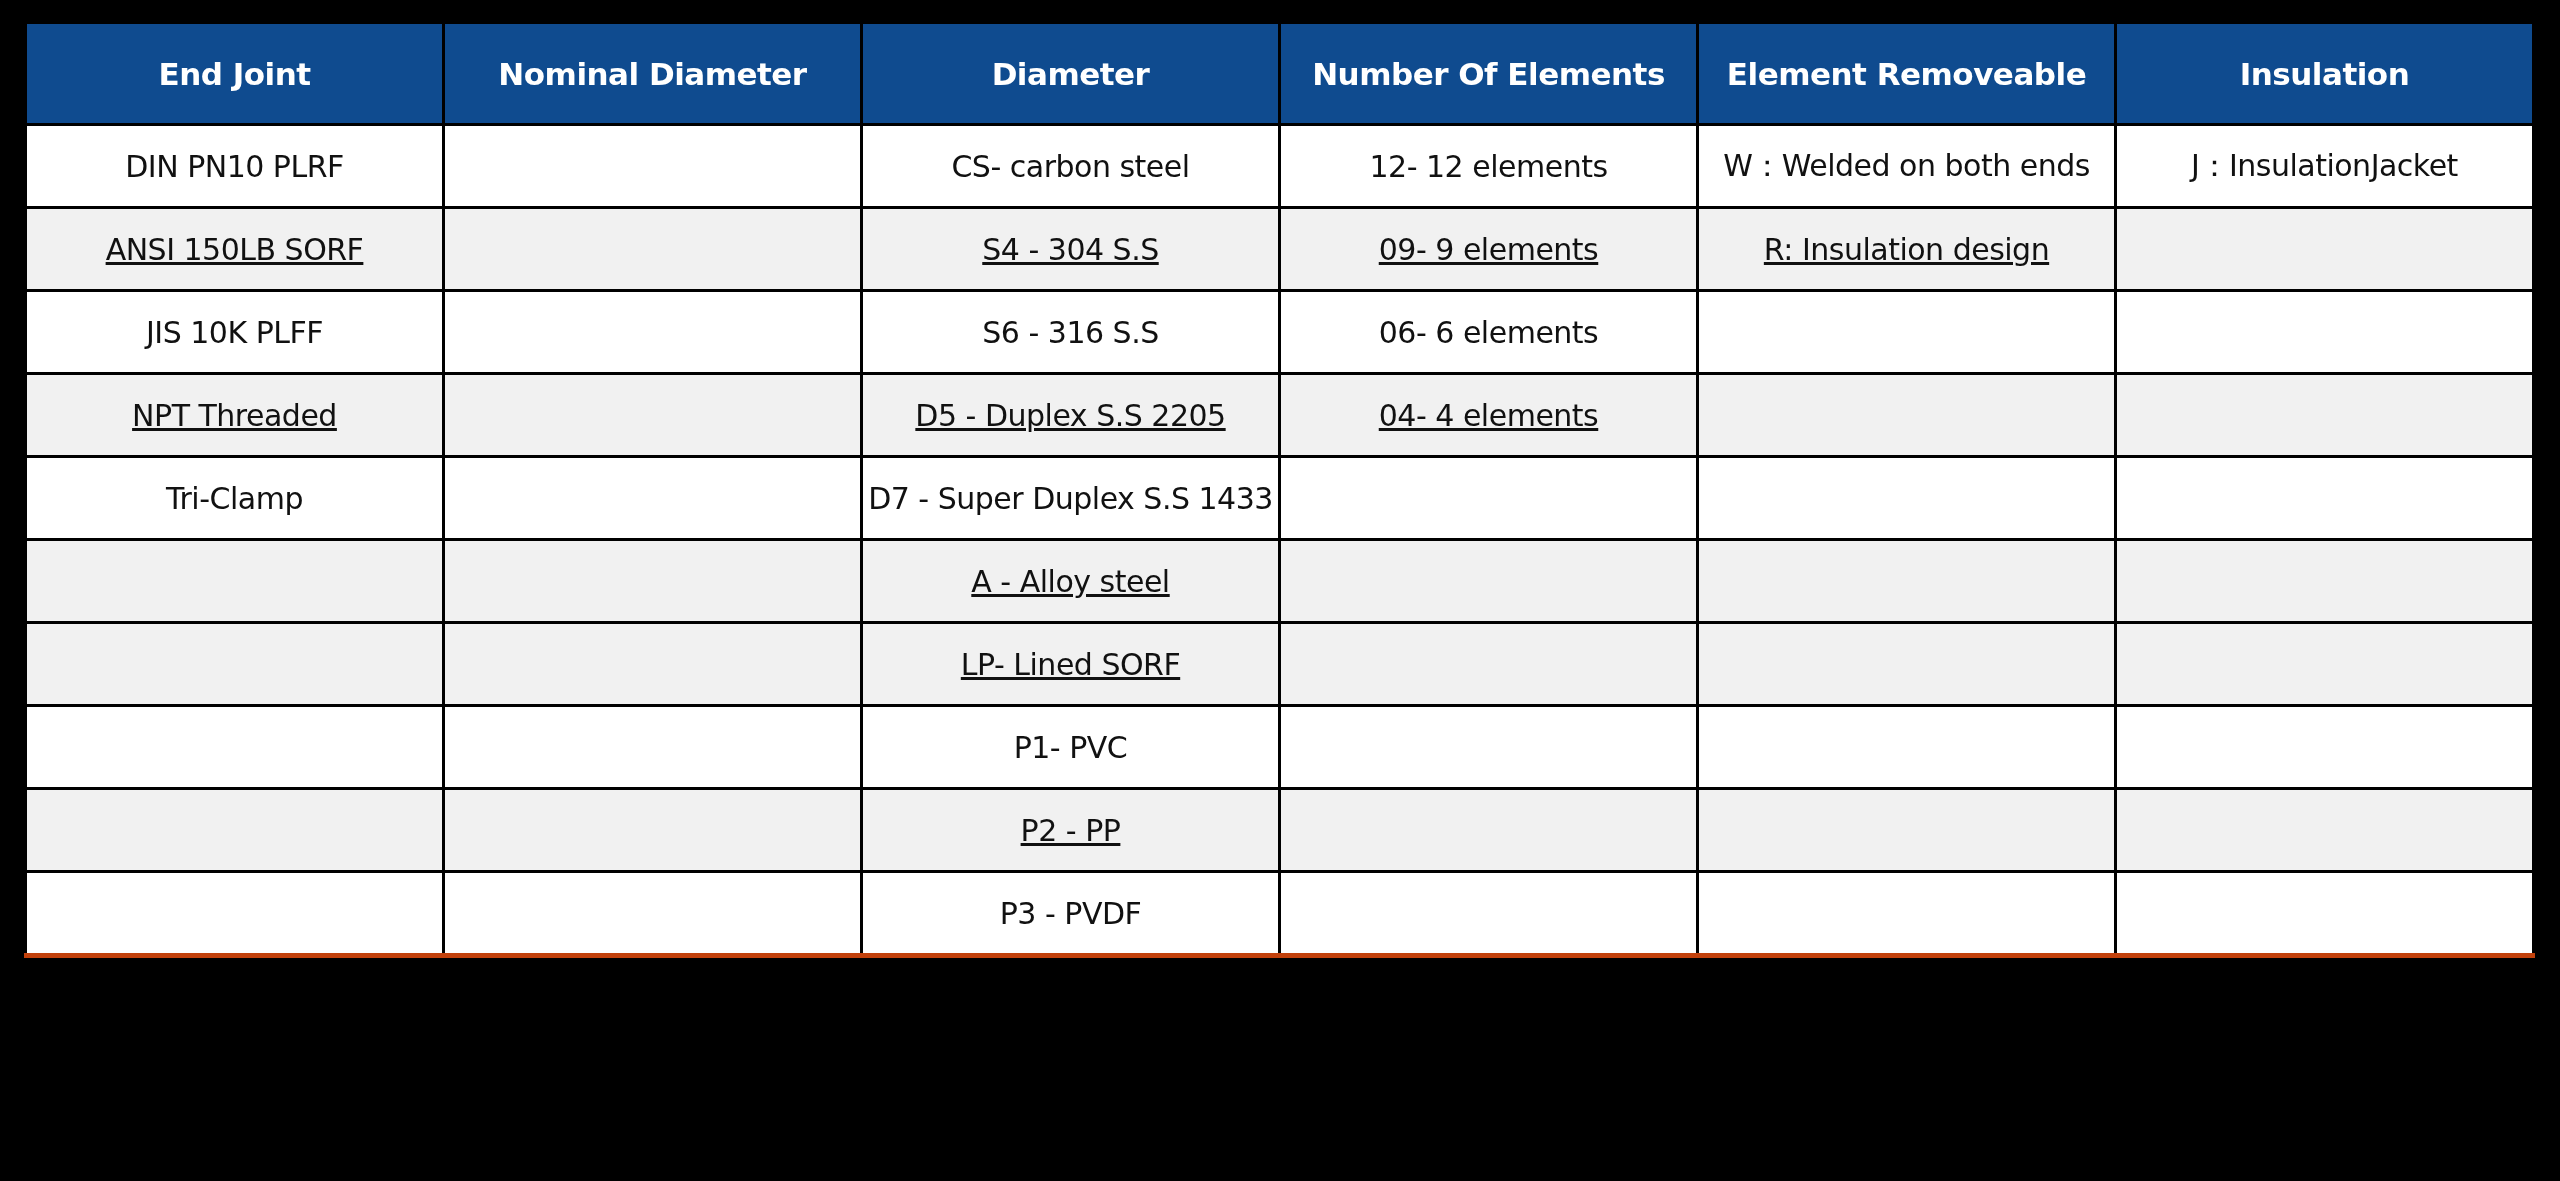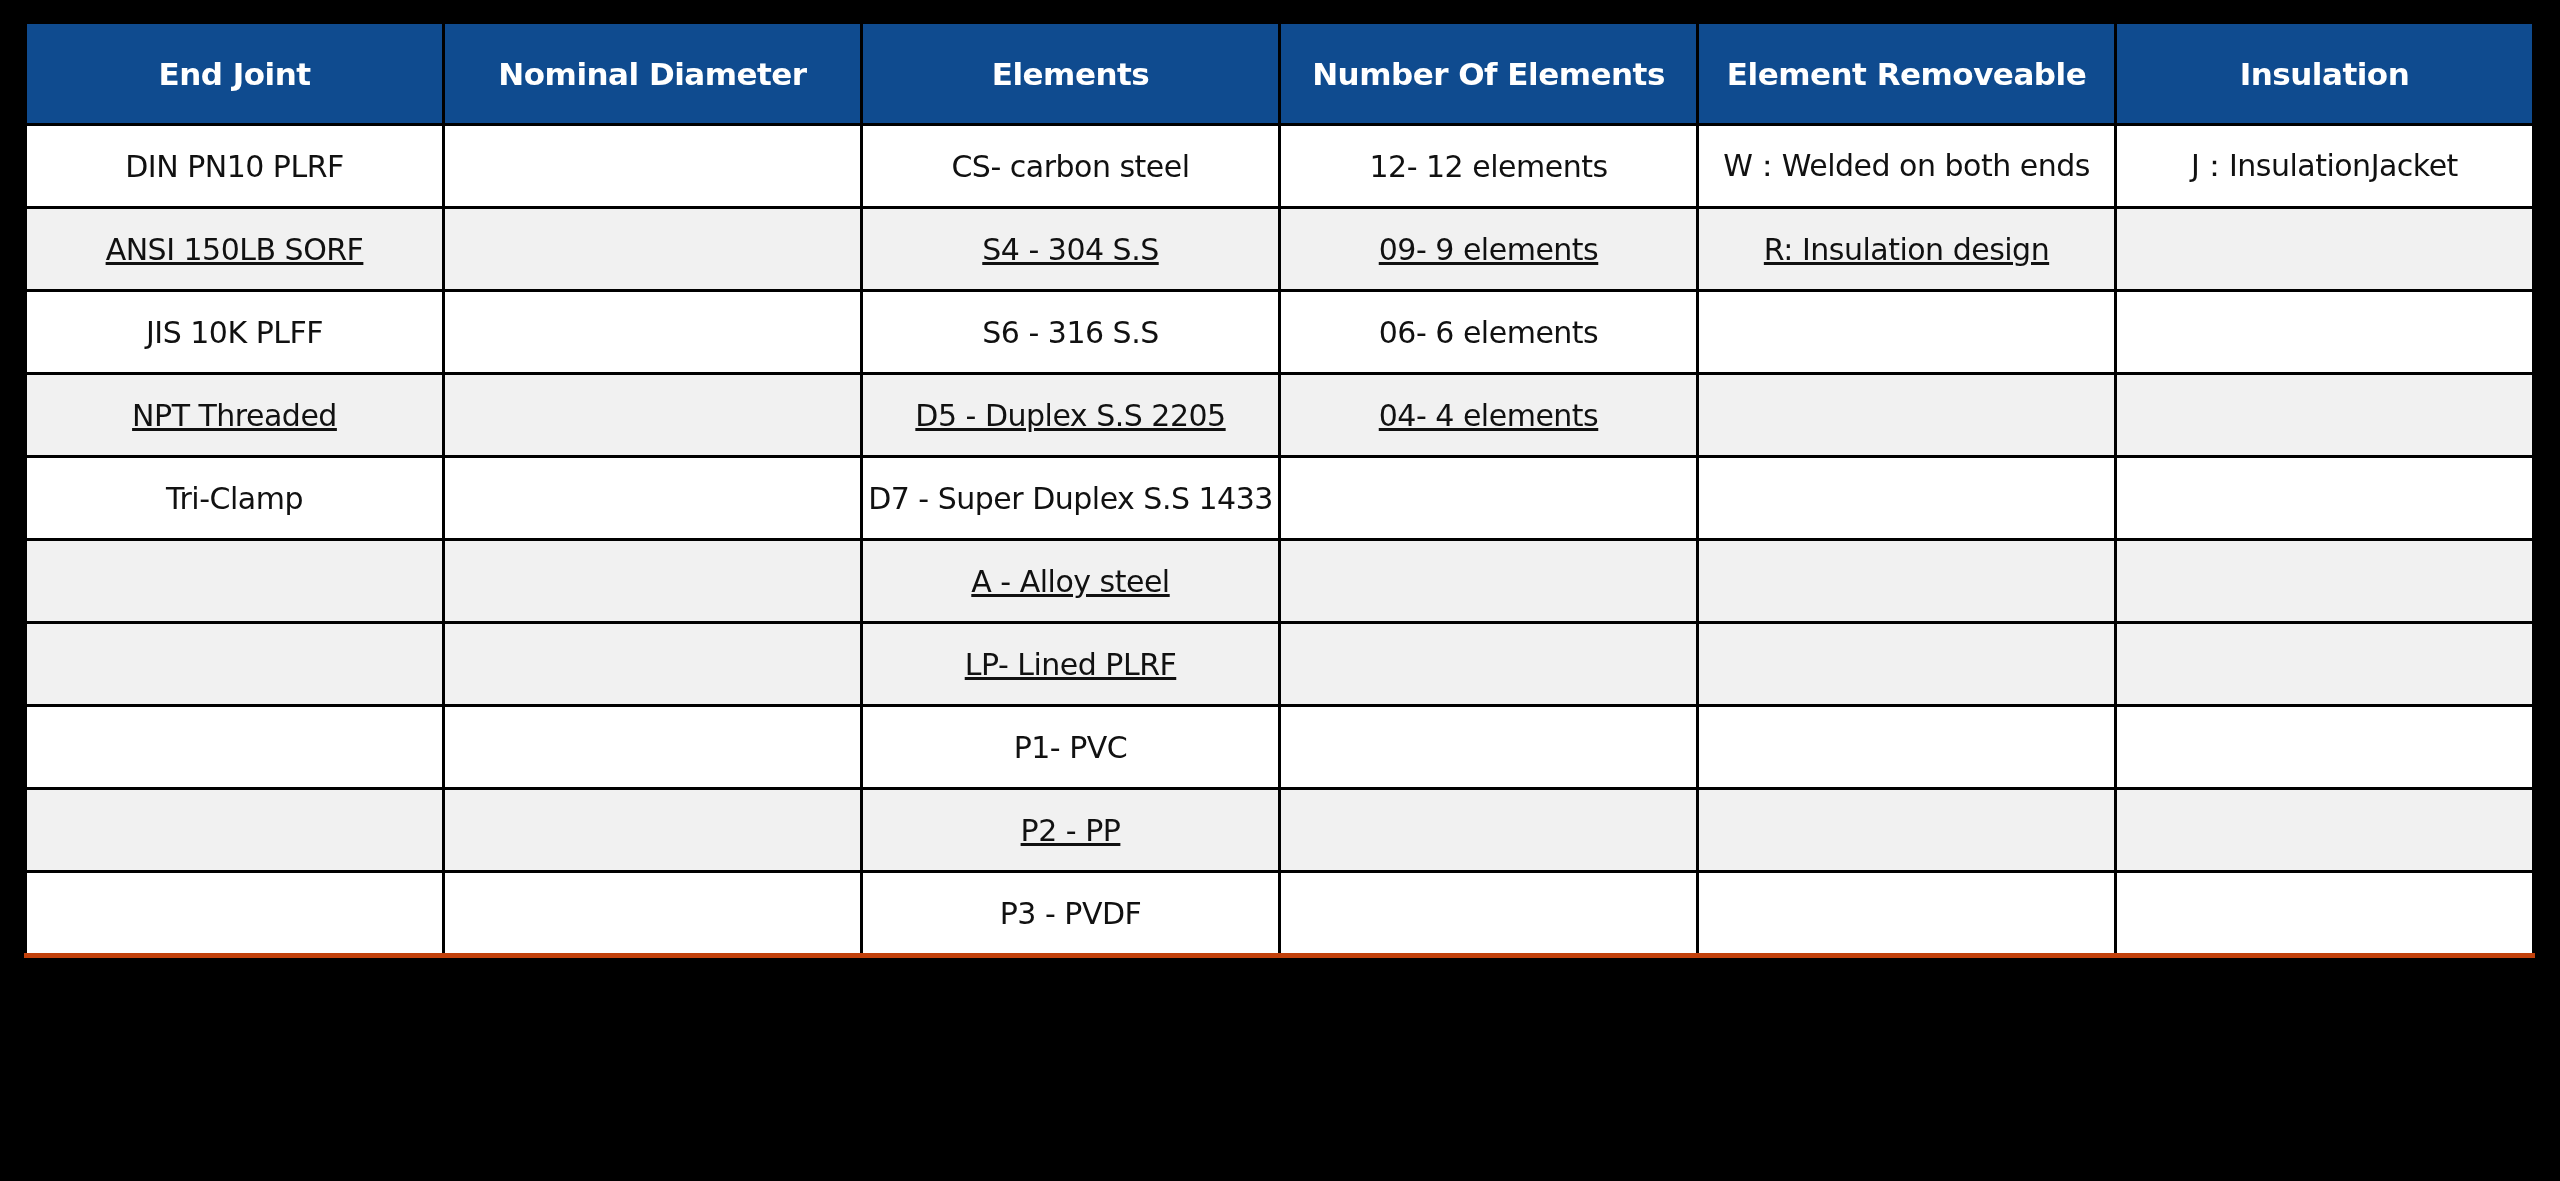--- a/index.html
+++ b/index.html
@@ -64,21 +64,21 @@
         <col>
         <col>
         <col>
         <col>
         <col>
     </colgroup>
     <thead>
       <tr>
         <th>End Joint</th>
         <th>Nominal Diameter</th>
-        <th>Elements</th>
+        <th>Diameter</th>
         <th>Number Of Elements</th>
         <th>Element Removeable</th>
         <th>Insulation</th>
       </tr>
     </thead>
     <tbody>
       <tr class="odd">
         <td>DIN PN10 PLRF</td>
         <td></td>
         <td>CS- carbon steel</td>
@@ -122,21 +122,21 @@
         <td></td>
         <td></td>
         <td>A - Alloy steel</td>
         <td></td>
         <td></td>
         <td></td>
       </tr>
       <tr class="even">
         <td></td>
         <td></td>
-        <td>LP- Lined PLRF</td>
+        <td>LP- Lined SORF</td>
         <td></td>
         <td></td>
         <td></td>
       </tr>
       <tr class="odd">
         <td></td>
         <td></td>
         <td>P1- PVC</td>
         <td></td>
         <td></td>

